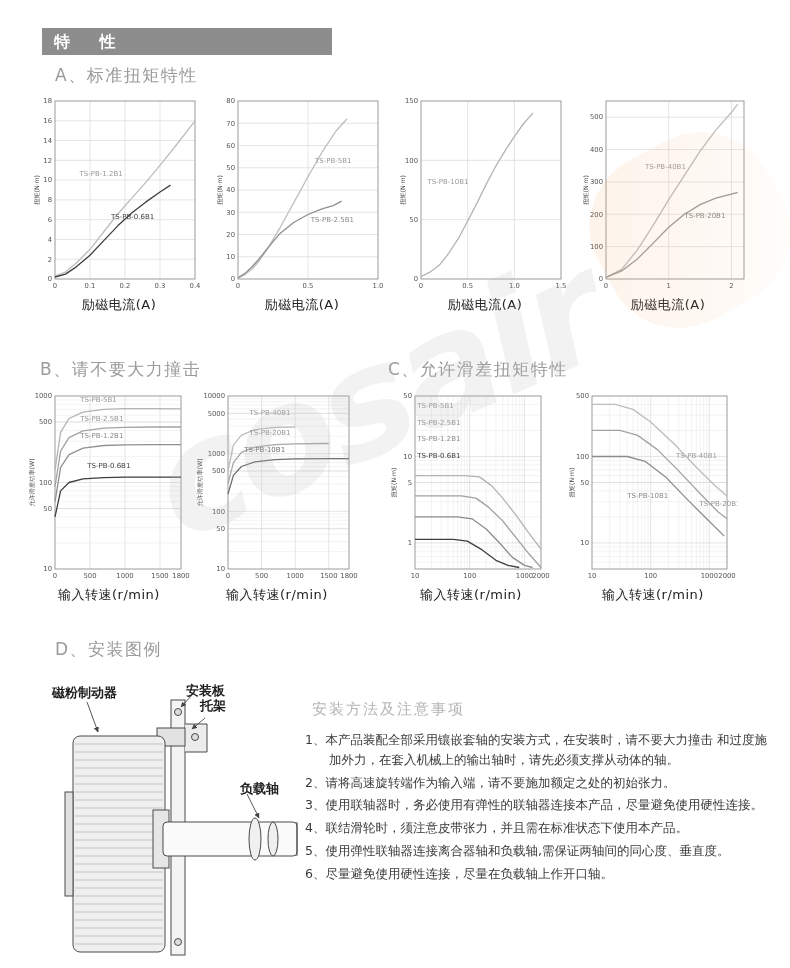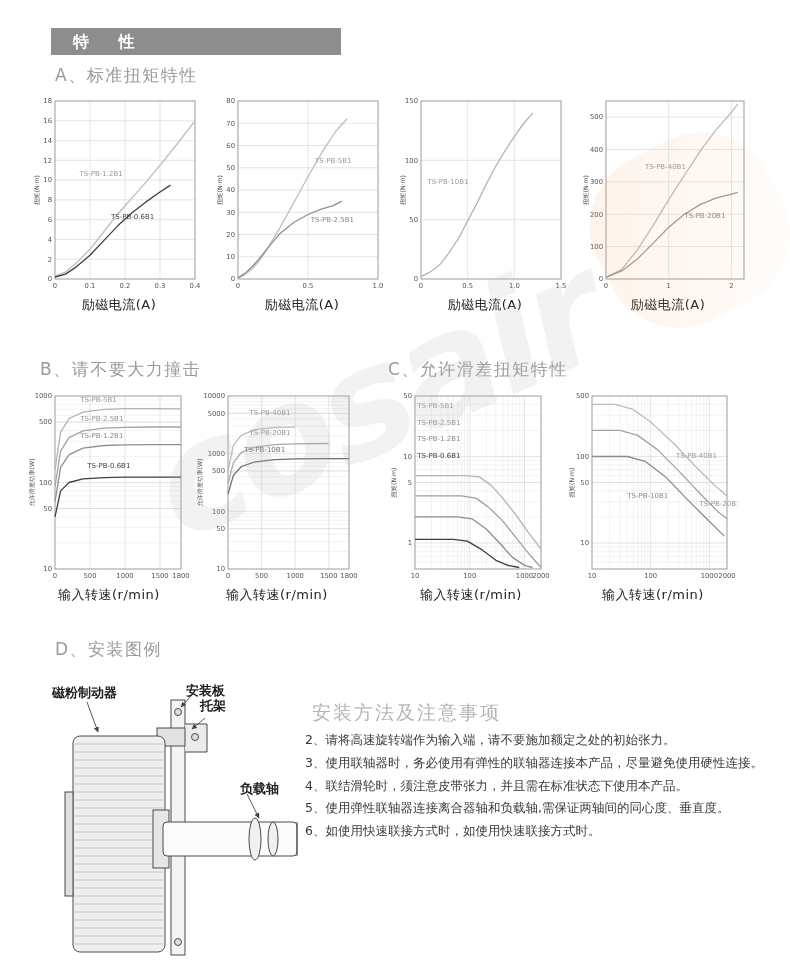--- a/index.html
+++ b/index.html
@@ -3,29 +3,29 @@
 <meta charset="utf-8">
 <style>
   * { margin:0; padding:0; box-sizing:border-box; }
   html,body { width:790px; height:968px; }
   body {
     position:relative; background:#fff; overflow:hidden;
     font-family:"DejaVu Sans","Liberation Sans",sans-serif; color:#333;
   }
   .abs { position:absolute; }
   .banner {
-    left:51px; top:28px; width:290px; height:27px;
+    left:42px; top:28px; width:290px; height:27px;
     background:#8d8d8d; color:#fff; font-size:16px; font-weight:bold;
-    line-height:27px; padding-left:22px; letter-spacing:12px;
+    line-height:27px; padding-left:12px; letter-spacing:12px;
   }
   .sec-heading { position:absolute; font-size:17px; color:#9b9b9b; letter-spacing:1.5px; }
   .chart { position:absolute; }
   .chart svg { display:block; font-family:inherit; }
   .chart .xlabel { text-align:center; font-size:13px; color:#222; margin-top:1px; letter-spacing:0.5px; }
-  .notes-heading { position:absolute; left:312px; top:700px; font-size:19px; color:#b5b5b5; letter-spacing:2px; }
+  .notes-heading { position:absolute; left:312px; top:700px; font-size:15px; color:#b5b5b5; letter-spacing:2px; }
   .notes-list { position:absolute; left:305px; top:730px; width:462px; font-size:12.5px; color:#3a3a3a; line-height:1.58; }
   .note-item { padding-left:24px; text-indent:-24px; margin-bottom:3px; }
   .diagram-label { position:absolute; font-size:13px; font-weight:bold; color:#1e1e1e; white-space:nowrap; }
   .watermark {
     position:absolute; left:125px; top:415px; font-size:150px; font-style:italic; font-weight:bold;
     color:rgba(185,185,185,0.18); transform:rotate(-24deg); transform-origin:left top;
     letter-spacing:-6px; pointer-events:none; z-index:5;
   }
   .watermark-accent {
     position:absolute; left:595px; top:140px; width:190px; height:180px;
@@ -444,21 +444,22 @@
   <line x1="212" y1="122" x2="224" y2="146" stroke="#444" stroke-width="0.9" marker-end="url(#arr)"></line>
 </svg>
 
 <div class="diagram-label" style="left:52px;top:684px">磁粉制动器</div>
 <div class="diagram-label" style="left:186px;top:682px">安装板</div>
 <div class="diagram-label" style="left:200px;top:697px">托架</div>
 <div class="diagram-label" style="left:240px;top:780px">负载轴</div>
 
 <div class="notes-heading">安装方法及注意事项</div>
 <div class="notes-list" id="notes-list">
+    <div class="note-item"><span class="note-num">1、</span><span>本产品装配全部采用镶嵌套轴的安装方式，在安装时，请不要大力撞击 和过度施加外力，在套入机械上的输出轴时，请先必须支撑从动体的轴。</span></div>
     <div class="note-item"><span class="note-num">2、</span><span>请将高速旋转端作为输入端，请不要施加额定之处的初始张力。</span></div>
     <div class="note-item"><span class="note-num">3、</span><span>使用联轴器时，务必使用有弹性的联轴器连接本产品，尽量避免使用硬性连接。</span></div>
     <div class="note-item"><span class="note-num">4、</span><span>联结滑轮时，须注意皮带张力，并且需在标准状态下使用本产品。</span></div>
     <div class="note-item"><span class="note-num">5、</span><span>使用弹性联轴器连接离合器轴和负载轴,需保证两轴间的同心度、垂直度。</span></div>
-    <div class="note-item"><span class="note-num">6、</span><span>如使用快速联接方式时，如使用快速联接方式时。</span></div>
+    <div class="note-item"><span class="note-num">6、</span><span>尽量避免使用硬性连接，尽量在负载轴上作开口轴。</span></div>
   </div>
 
 <div class="watermark">cosair</div>
 <div class="watermark-accent"></div>
 
 </body></html>

